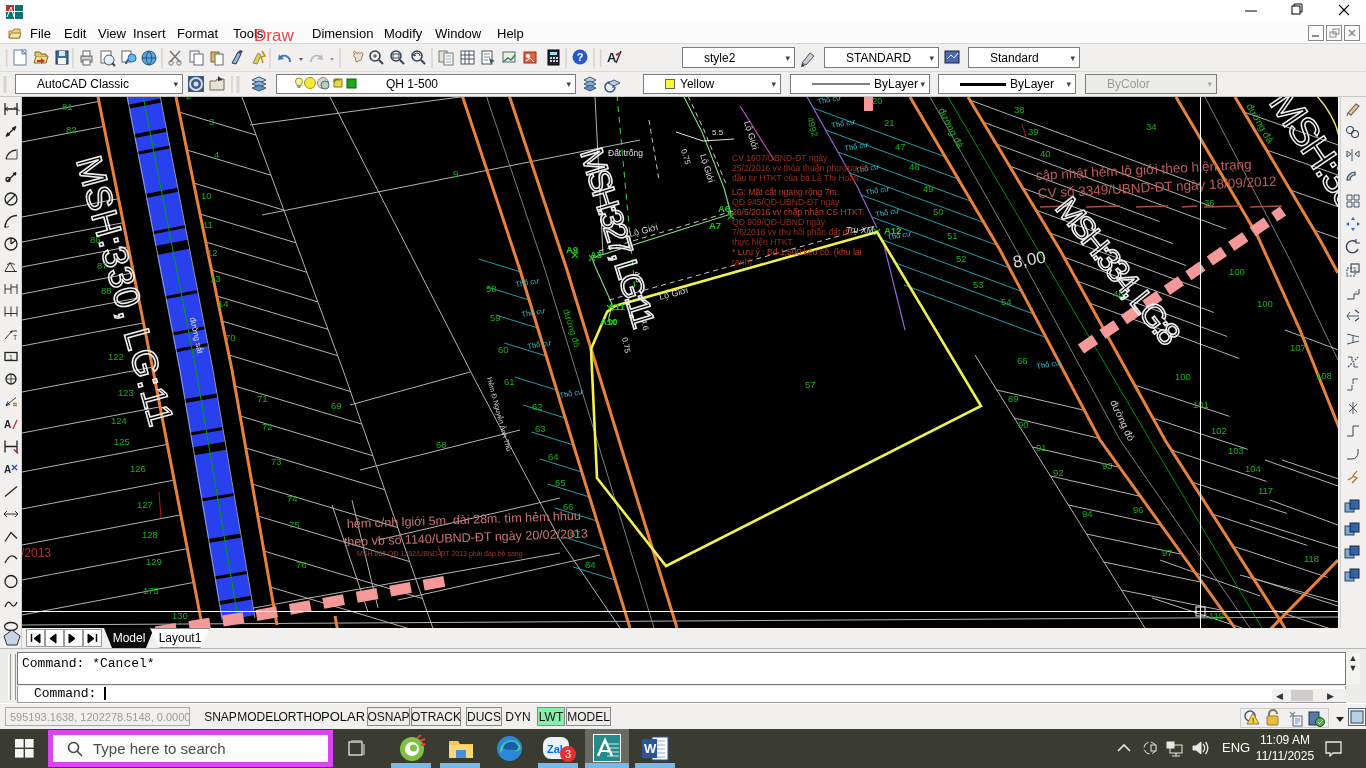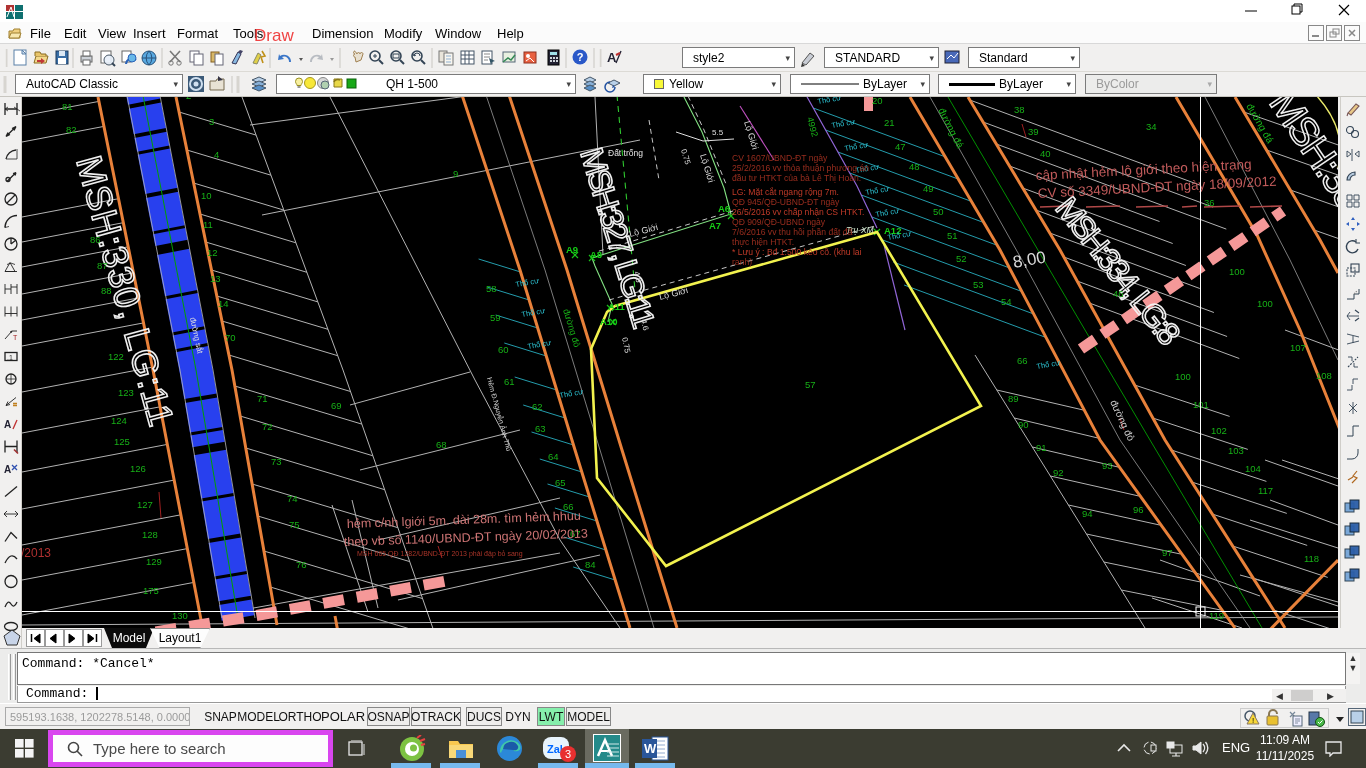--- a/index.html
+++ b/index.html
@@ -1,16 +1,16 @@
 <!DOCTYPE html>
 <html><head><meta charset="utf-8"><style>
 *{margin:0;padding:0;box-sizing:border-box}
 body{width:1366px;height:768px;overflow:hidden;font-family:"Liberation Sans",sans-serif;background:#f0efee;position:relative}
 .abs{position:absolute}
-.combo{position:absolute;background:#fff;border:1px solid #7b7b7b;font-size:12px;color:#000;display:flex;align-items:center;padding-left:10px}
+.combo{position:absolute;background:#fff;border:1px solid #7b7b7b;font-size:12px;color:#000;display:flex;align-items:center;padding-left:21px}
 .combo .arr{position:absolute;right:4px;top:50%;transform:translateY(-50%);font-size:9px;color:#444}
 .tbtn{position:absolute;font-size:11px;color:#111;display:flex;align-items:center;justify-content:center}
 </style></head><body>
 <div class="abs" style="left:0;top:0;width:1366px;height:22px;background:#fff">
 <svg class="abs" style="left:6px;top:3px" width="17" height="17">
       <rect x="0" y="0" width="17" height="17" fill="#fff"></rect>
       <rect x="0" y="2" width="8" height="6" fill="#b03333"></rect>
       <rect x="9" y="2" width="8" height="6" fill="#0f7070"></rect>
       <rect x="0" y="9" width="8" height="7" fill="#0f7070"></rect>
       <rect x="9" y="9" width="8" height="7" fill="#0f7070"></rect>
@@ -776,21 +776,21 @@
 </div>
 <div class="abs" style="left:0;top:648px;width:1366px;height:55px;background:#ececeb;border-top:1px solid #b8b8b8">
 <div class="abs" style="left:8px;top:5px;width:3px;height:46px;border-left:1px solid #fff;border-right:1px solid #999"></div>
 <div class="abs" style="left:13px;top:5px;width:3px;height:46px;border-left:1px solid #fff;border-right:1px solid #999"></div>
 <div class="abs" style="left:17px;top:3px;width:1329px;height:33px;background:#fff;border:1px solid #777;font-family:'Liberation Mono',monospace;font-size:13px;color:#000">
       <div style="padding:3px 0 0 4px">Command: *Cancel*</div>
     </div>
 <div class="abs" style="left:1346px;top:4px;width:14px;height:31px;background:#f4f3f2">
       <div style="font-size:9px;color:#333;text-align:center;line-height:10px">▲<br>▼</div>
     </div>
-<div class="abs" style="left:17px;top:37px;width:1329px;height:17px;background:#fff;border:1px solid #999;border-top:none;font-family:'Liberation Mono',monospace;font-size:13px;color:#000"><span style="padding-left:8px">Command: </span><span style="display:inline-block;width:2px;height:13px;background:#000;vertical-align:middle"></span></div>
+<div class="abs" style="left:17px;top:37px;width:1329px;height:17px;background:#fff;border:1px solid #999;border-top:none;font-family:'Liberation Mono',monospace;font-size:13px;color:#000"><span style="padding-left:16px">Command: </span><span style="display:inline-block;width:2px;height:13px;background:#000;vertical-align:middle"></span></div>
 <div class="abs" style="left:1272px;top:40px;width:74px;height:13px;background:#f1f0ef;display:flex;align-items:center">
       <span style="font-size:9px;color:#333;margin-left:4px">◀</span>
       <span style="display:inline-block;width:22px;height:11px;background:#cfcecd;margin-left:8px"></span>
       <span style="font-size:9px;color:#333;margin-left:14px">▶</span>
     </div>
 </div>
 <div class="abs" style="left:0;top:703px;width:1366px;height:26px;background:#f1f0ef;border-top:1px solid #fff">
 <div class="abs" style="left:5px;top:3px;width:185px;height:19px;border:1px solid #aaa;background:#f1f0ef;color:#9b9b9b;font-size:11px;white-space:nowrap;overflow:hidden;padding:3px 0 0 4px">595193.1638, 1202278.5148, 0.0000</div>
 <div class="tbtn" style="left:203px;top:3px;width:35px;height:19px;font-size:12px">SNAP</div>
 <div class="tbtn" style="left:242px;top:3px;width:33px;height:19px;font-size:12px">MODEL</div>

